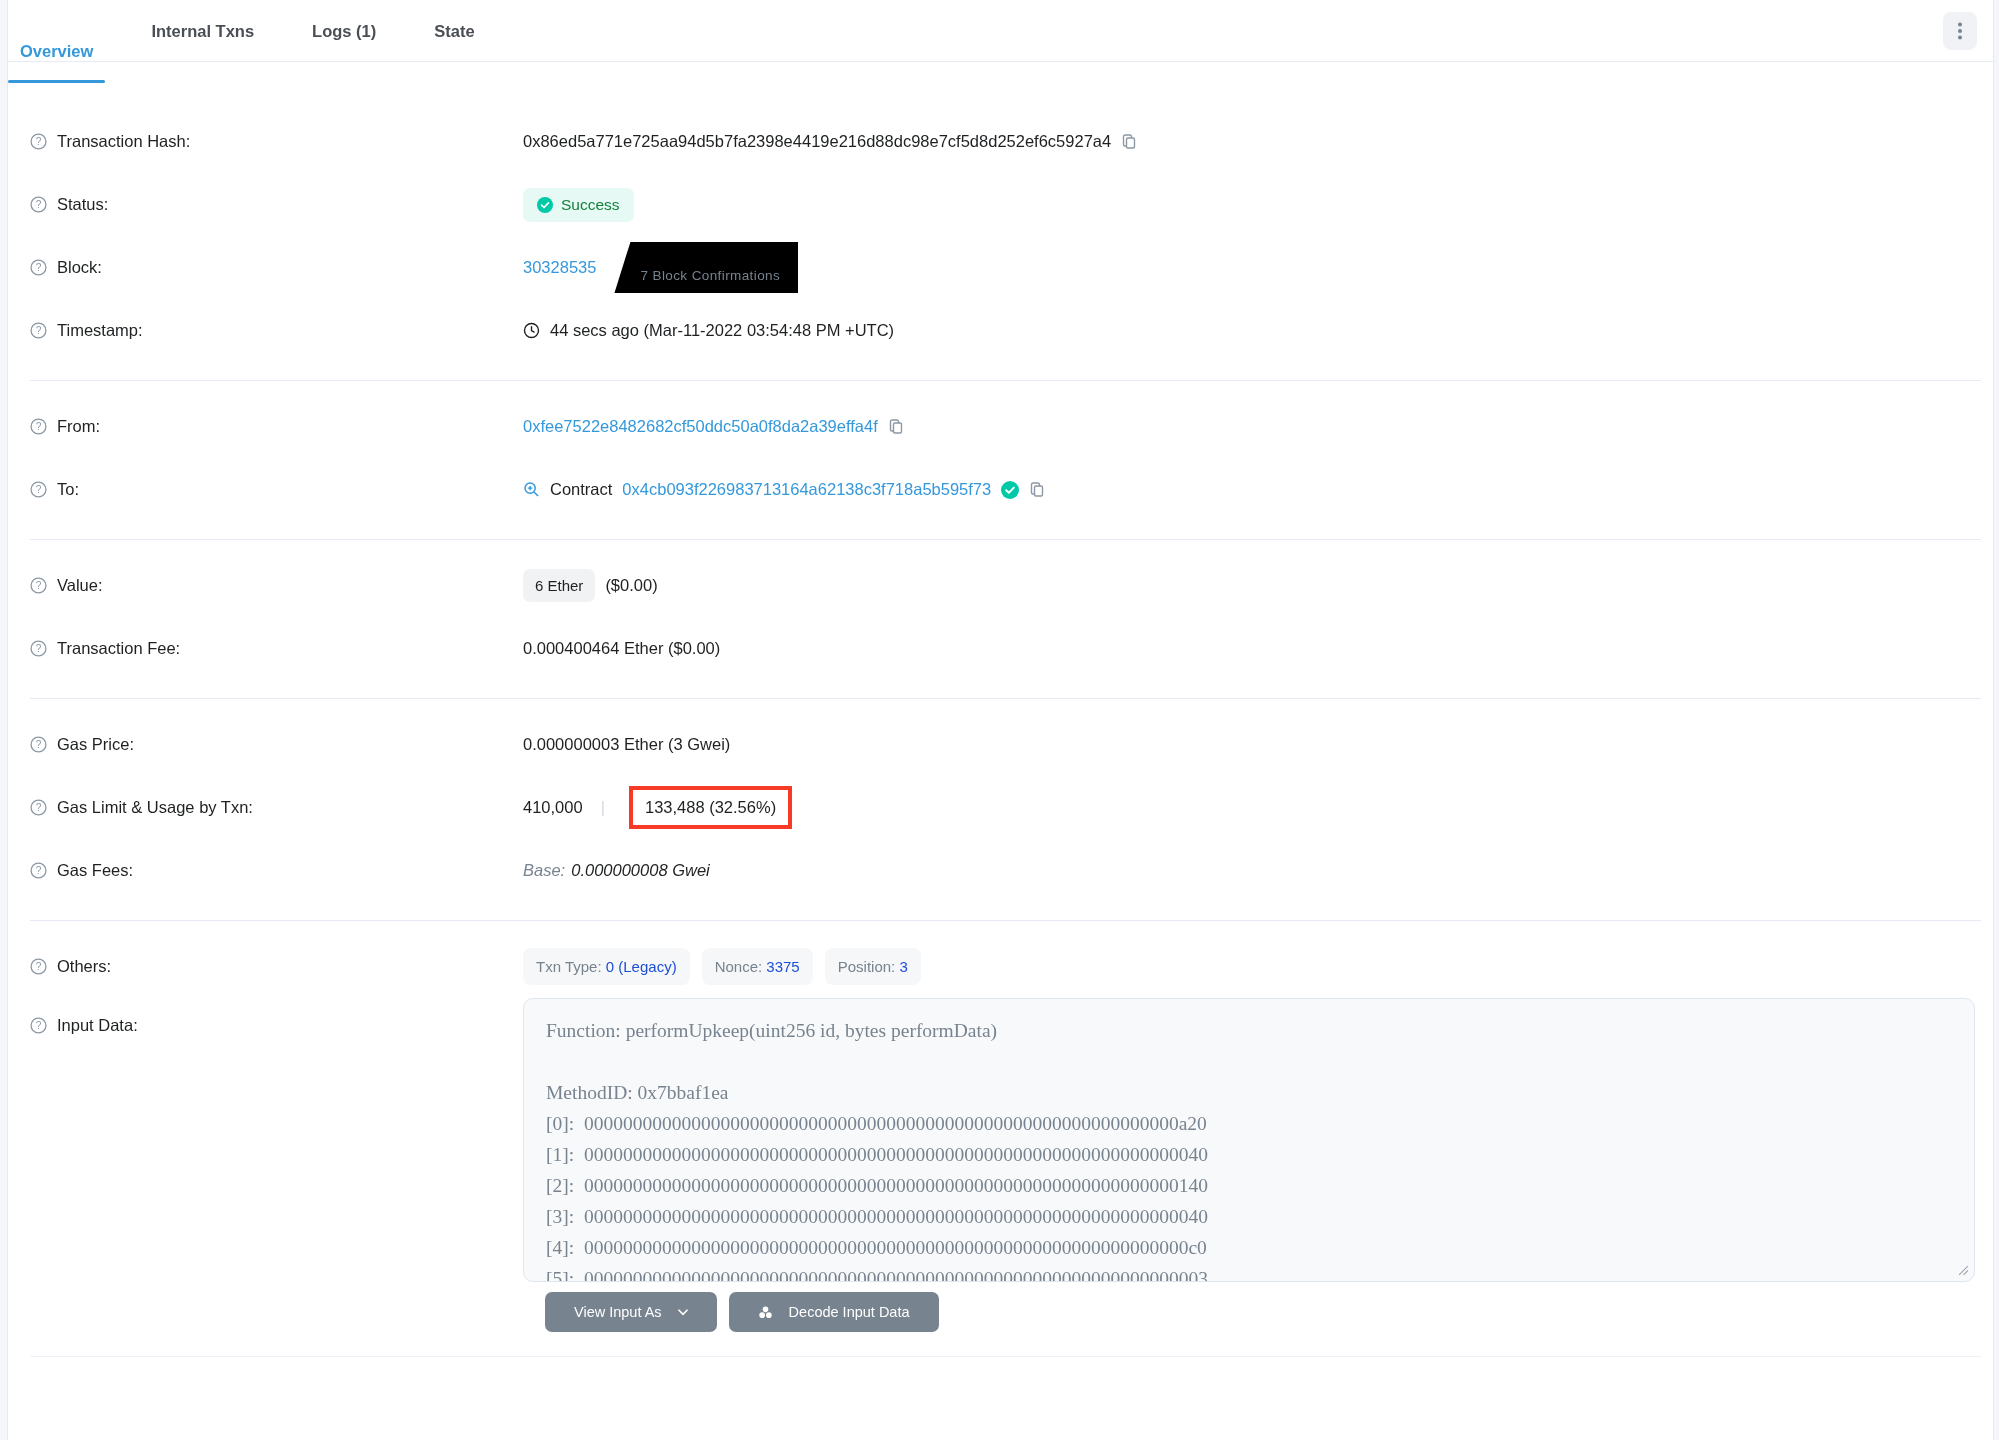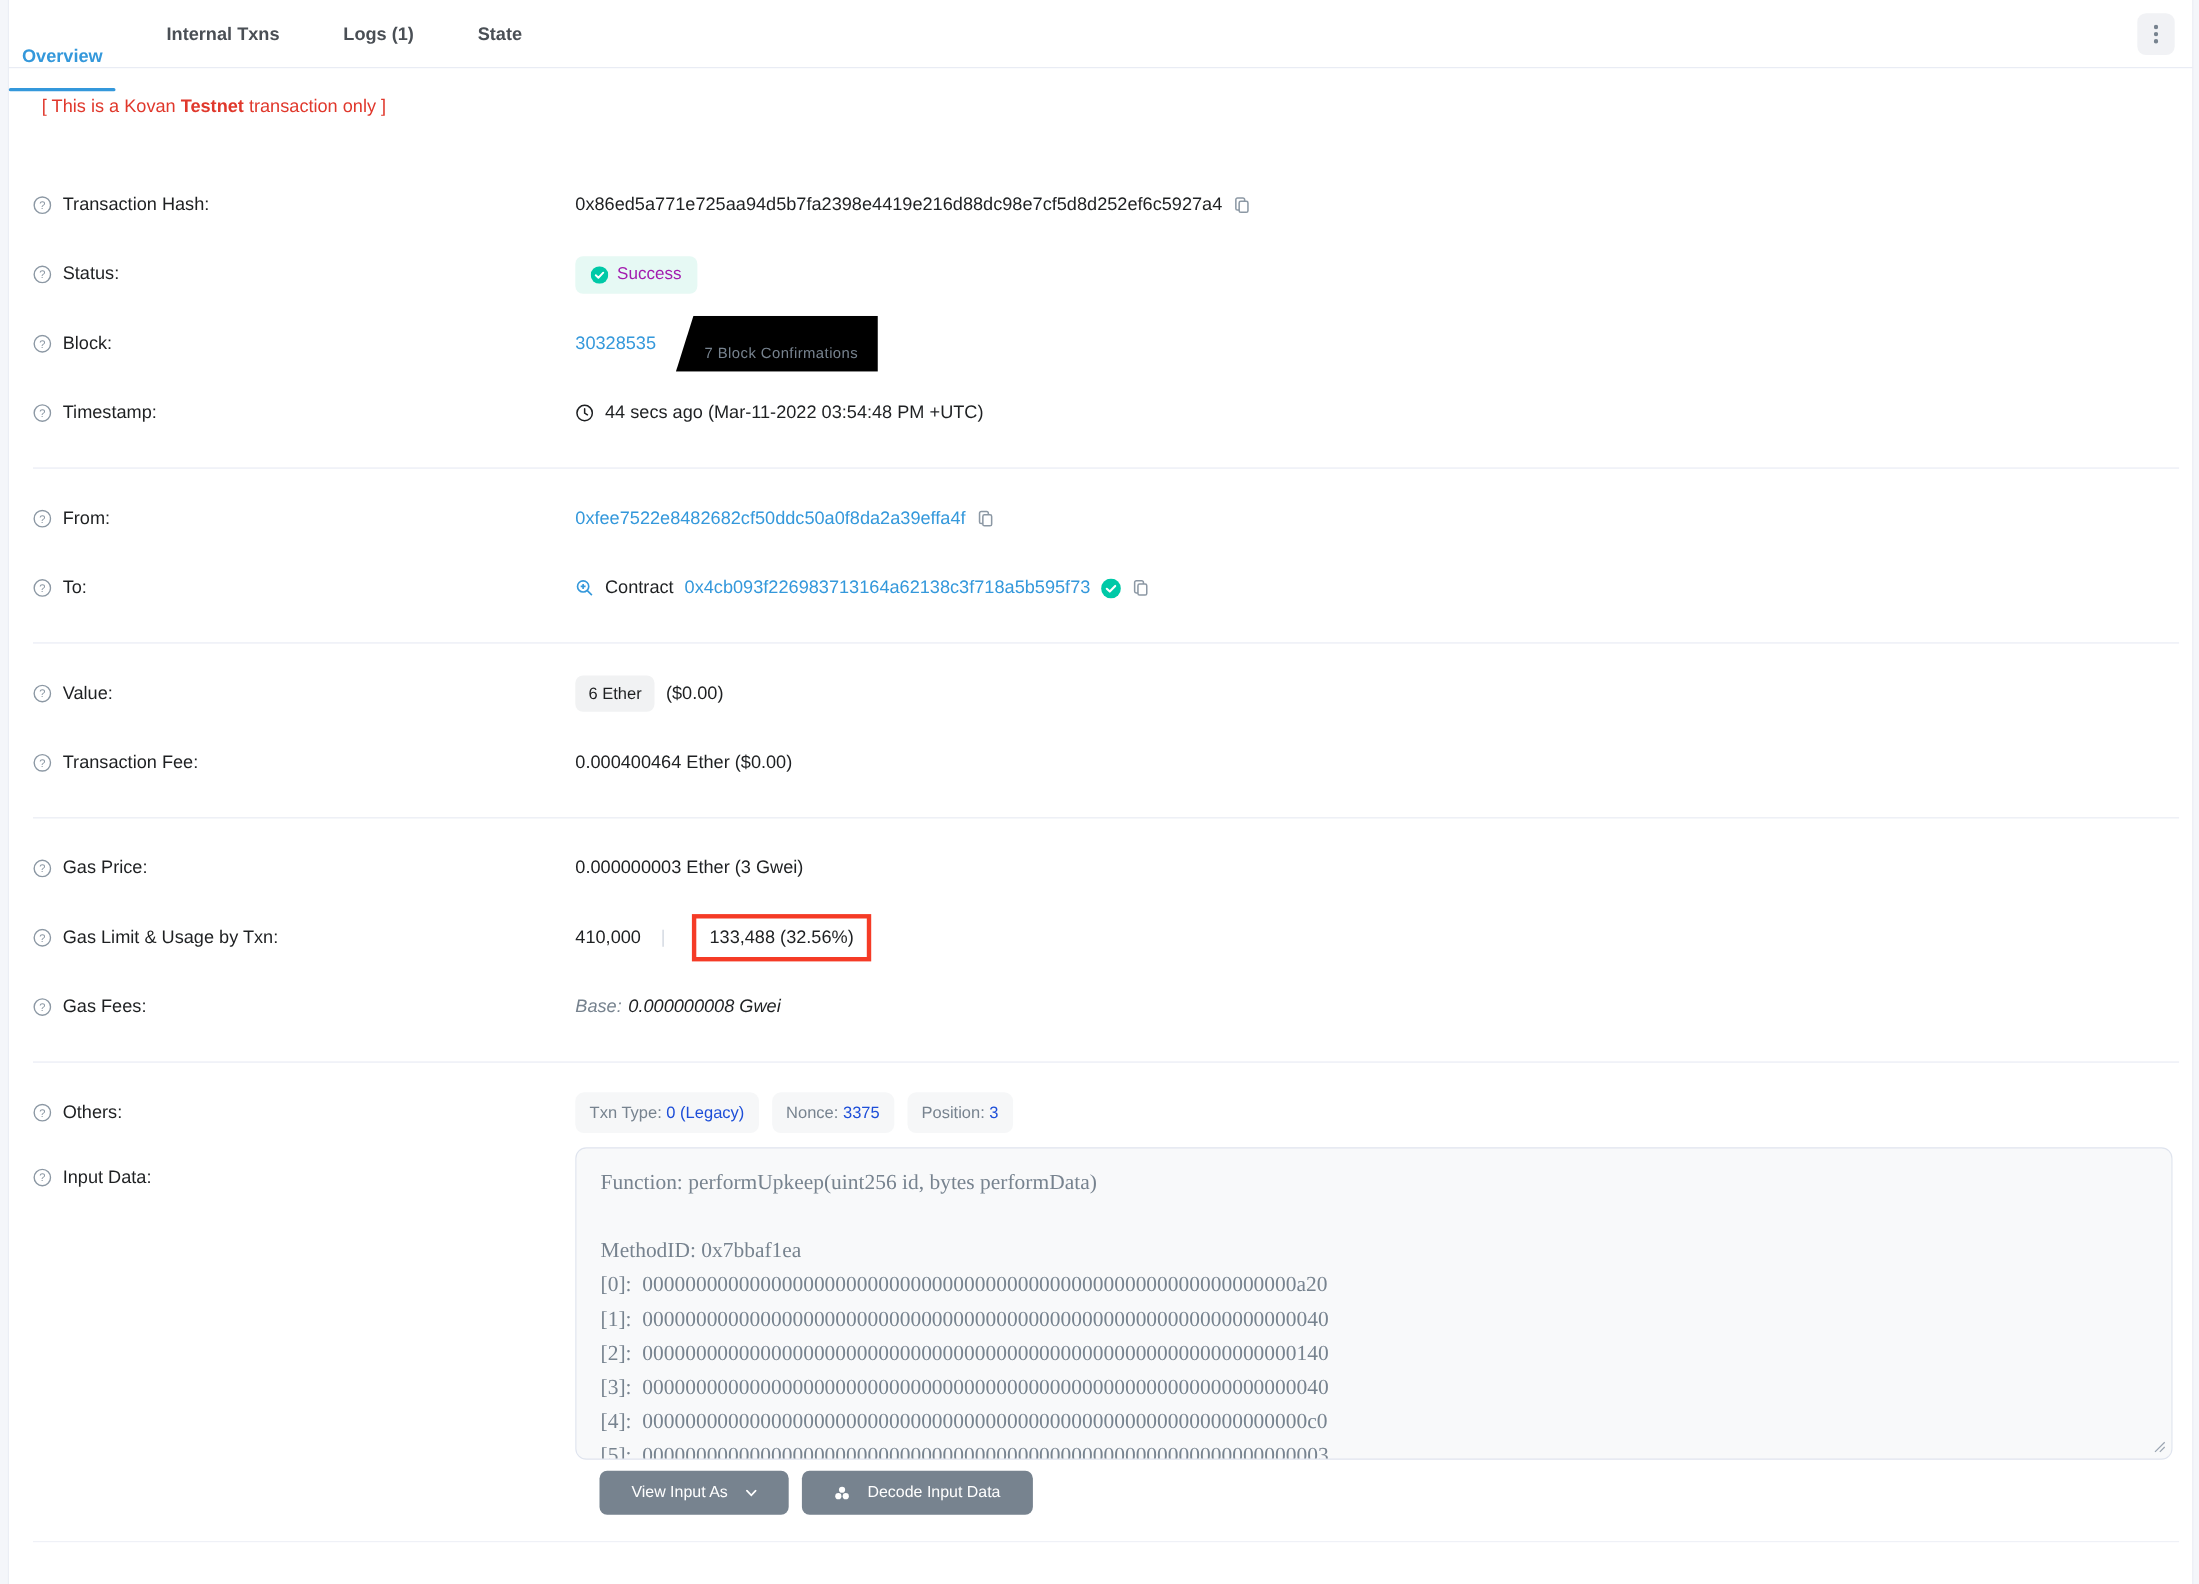--- a/index.html
+++ b/index.html
@@ -39,21 +39,21 @@
   .rows-wrap { margin-top:48px; }
   .row { display:flex; align-items:center; min-height:63px; }
   .row-label { width:493px; display:flex; align-items:center; gap:10px; flex:none; color:#1e2022; }
   .row-value { display:flex; align-items:center; gap:10px; flex:1; min-width:0; }
   .divider { border:0; border-top:1px solid #e7eaf3; margin:18px 0 14px 0; }
   a.link { color:#3498db; text-decoration:none; cursor:pointer; }
   .icon { display:inline-flex; align-items:center; flex:none; }
   
   .status-badge {
     display:inline-flex; align-items:center; gap:8px;
-    background:#e6f9f4; color:#a21caf; padding:8px 14px; border-radius:7px; font-size:15.5px;
+    background:#e6f9f4; color:#15803d; padding:8px 14px; border-radius:7px; font-size:15.5px;
   }
   
   .confirm-badge {
     background:#000000; color:#77838f; font-size:13.5px; letter-spacing:.4px;
     padding:26px 18px 10px 26px; margin-left:8px;
     clip-path:polygon(16px 0, 100% 0, 100% 100%, 0 100%);
   }
   
   .pill { background:#f1f2f3; border-radius:7px; padding:8px 12px; font-size:15px; color:#1e2022; }
   .others-badge { background:#f6f7f8; border-radius:8px; padding:10px 13px; font-size:15px; margin-right:12px; white-space:nowrap; }
@@ -98,21 +98,20 @@
       <span class="icon">
         <svg width="4" height="18" viewBox="0 0 4 18">
             <circle cx="2" cy="2.5" r="2" fill="#77838f"></circle>
             <circle cx="2" cy="9" r="2" fill="#77838f"></circle>
             <circle cx="2" cy="15.5" r="2" fill="#77838f"></circle>
           </svg>
       </span>
     </div>
   </div>
 
-  <div class="notice"><span>[ This is a Kovan </span><b>Testnet</b><span> transaction only ]</span></div>
 
   <div class="content">
     <div class="rows-wrap">
 
       <div class="row">
         <div class="row-label">
           <span class="icon">
             <svg width="17" height="17" viewBox="0 0 16 16">
                 <circle cx="8" cy="8" r="7" fill="none" stroke="#8c98a4" stroke-width="1.2"></circle>
                 <text x="8" y="11.3" text-anchor="middle" font-size="9.5" fill="#8c98a4" font-family="Liberation Sans, sans-serif">?</text>

